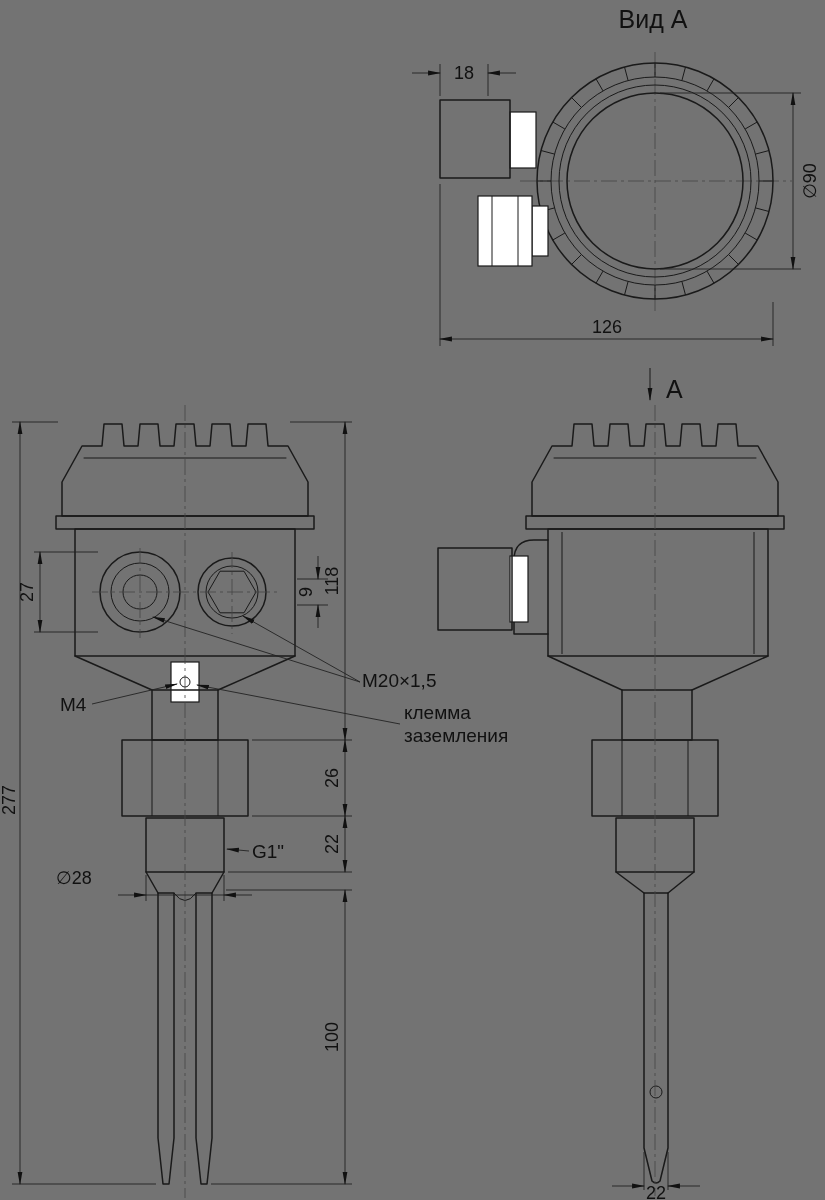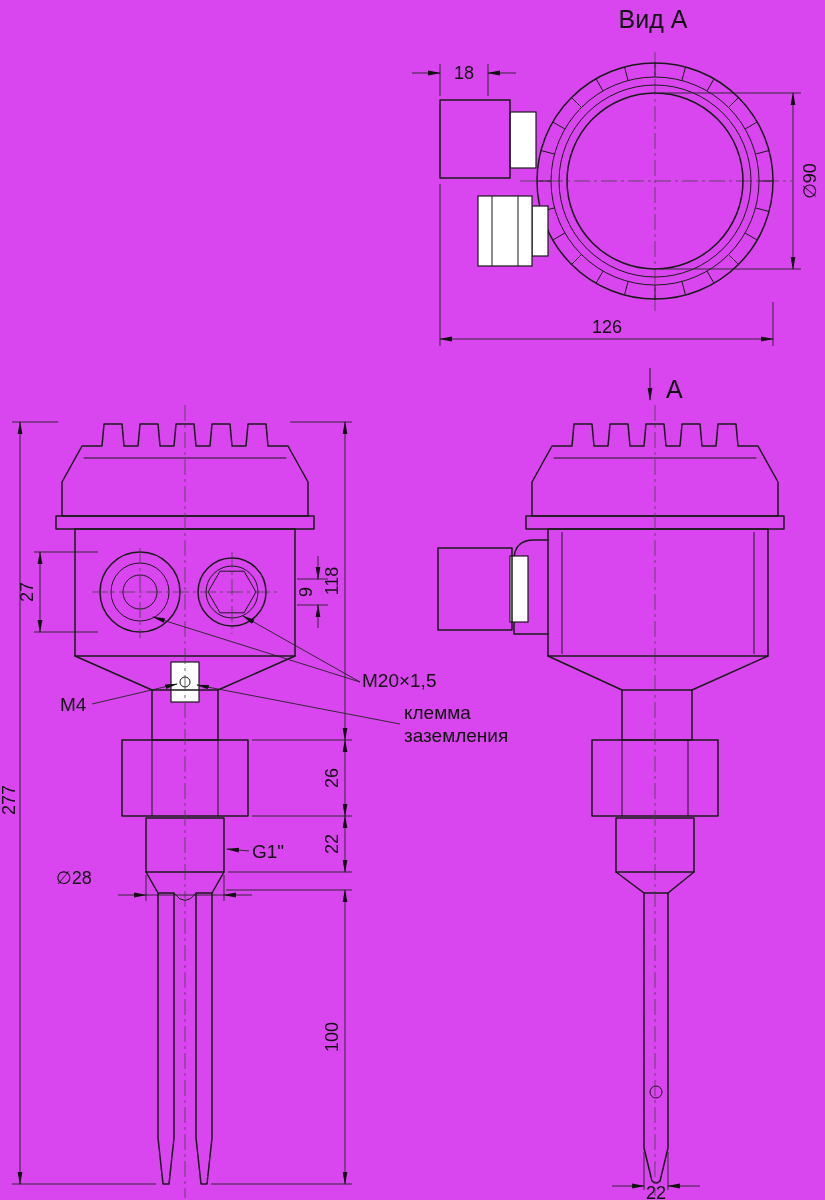--- a/index.html
+++ b/index.html
@@ -1,16 +1,16 @@
 <!DOCTYPE html>
 <html><head>
 <meta charset="utf-8">
 <style>
   html,body{margin:0;padding:0;background:#fff;}
-  .page{width:825px;height:1200px;background:#d946ef;position:relative;overflow:hidden;}
+  .page{width:825px;height:1200px;background:#737373;position:relative;overflow:hidden;}
   svg{display:block;}
   .obj{fill:none;stroke:#1a1a1a;stroke-width:1.5;stroke-linejoin:round;stroke-linecap:round;}
   .obj2{fill:none;stroke:#1a1a1a;stroke-width:1;stroke-linejoin:round;}
   .thin{fill:none;stroke:#222;stroke-width:0.9;}
   .cl{fill:none;stroke:#444;stroke-width:0.8;stroke-dasharray:16 4 3 4;}
   .ribs line{stroke:#1a1a1a;stroke-width:1;}
   .dtext{font:18px "Liberation Sans", sans-serif;fill:#111;}
   .lbl{font:19px "Liberation Sans", sans-serif;fill:#111;}
   .ttl{font:25px "Liberation Sans", sans-serif;fill:#111;}
   .mask{fill:#fff;stroke:#1a1a1a;stroke-width:1.2;}

